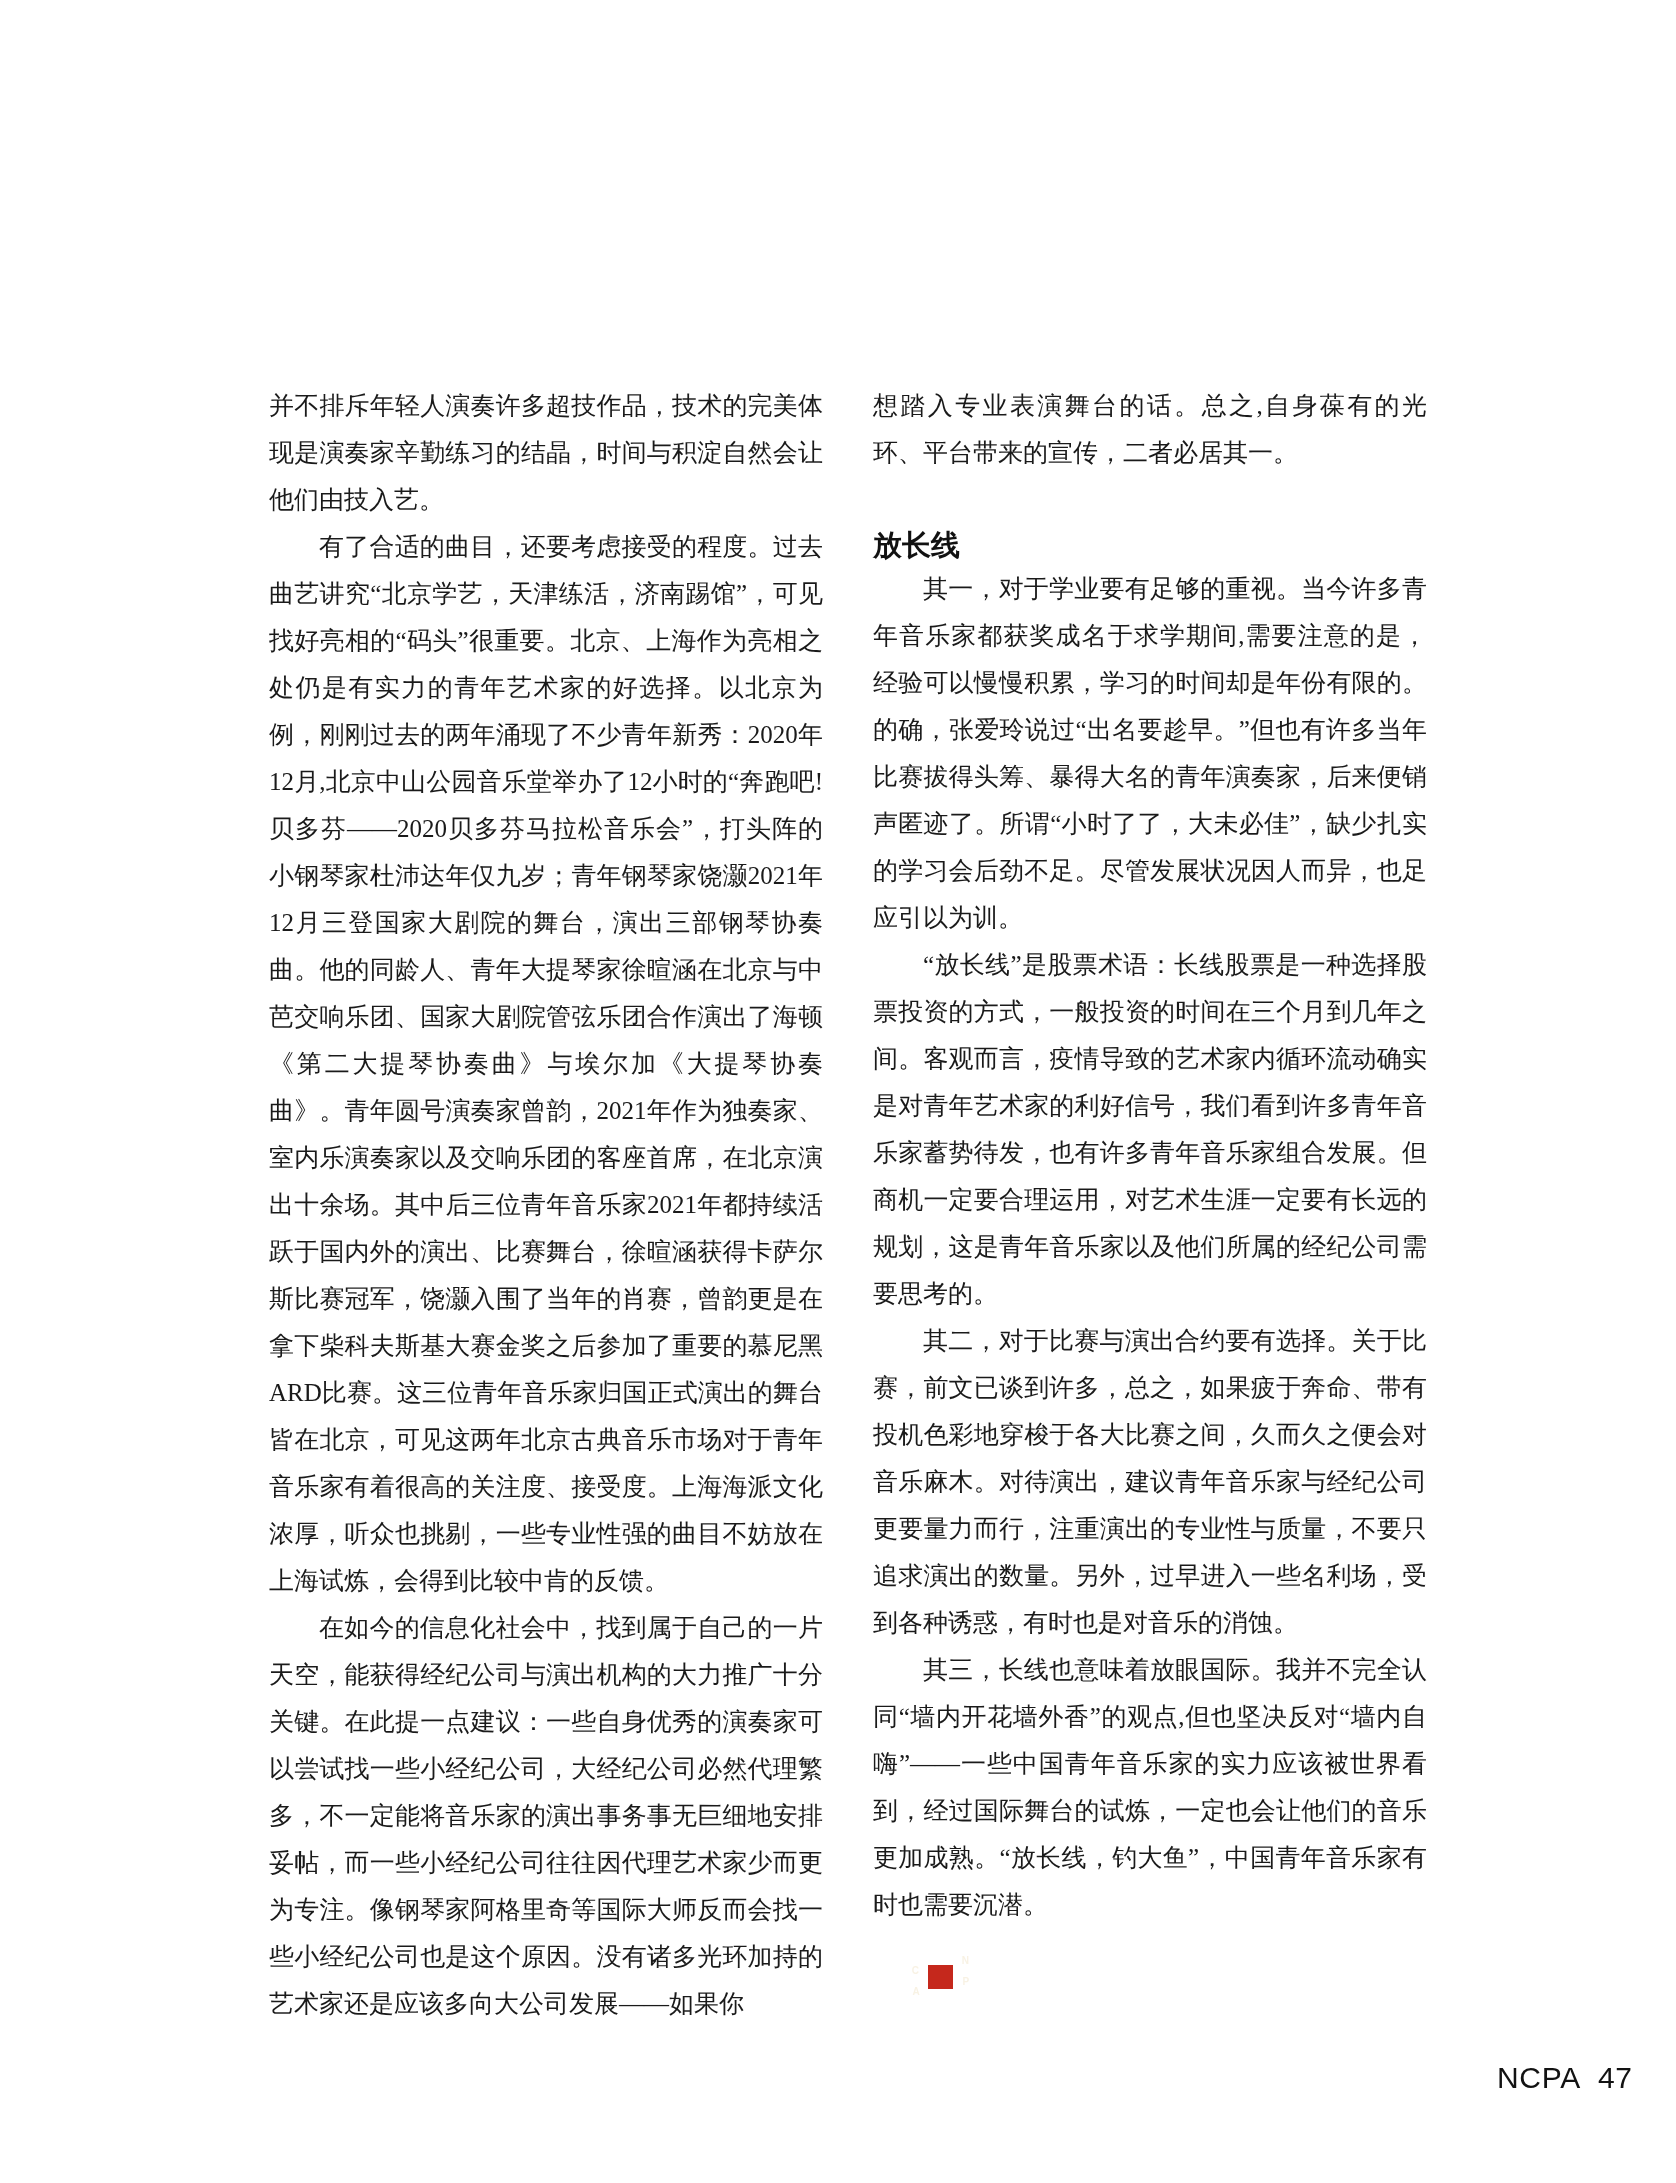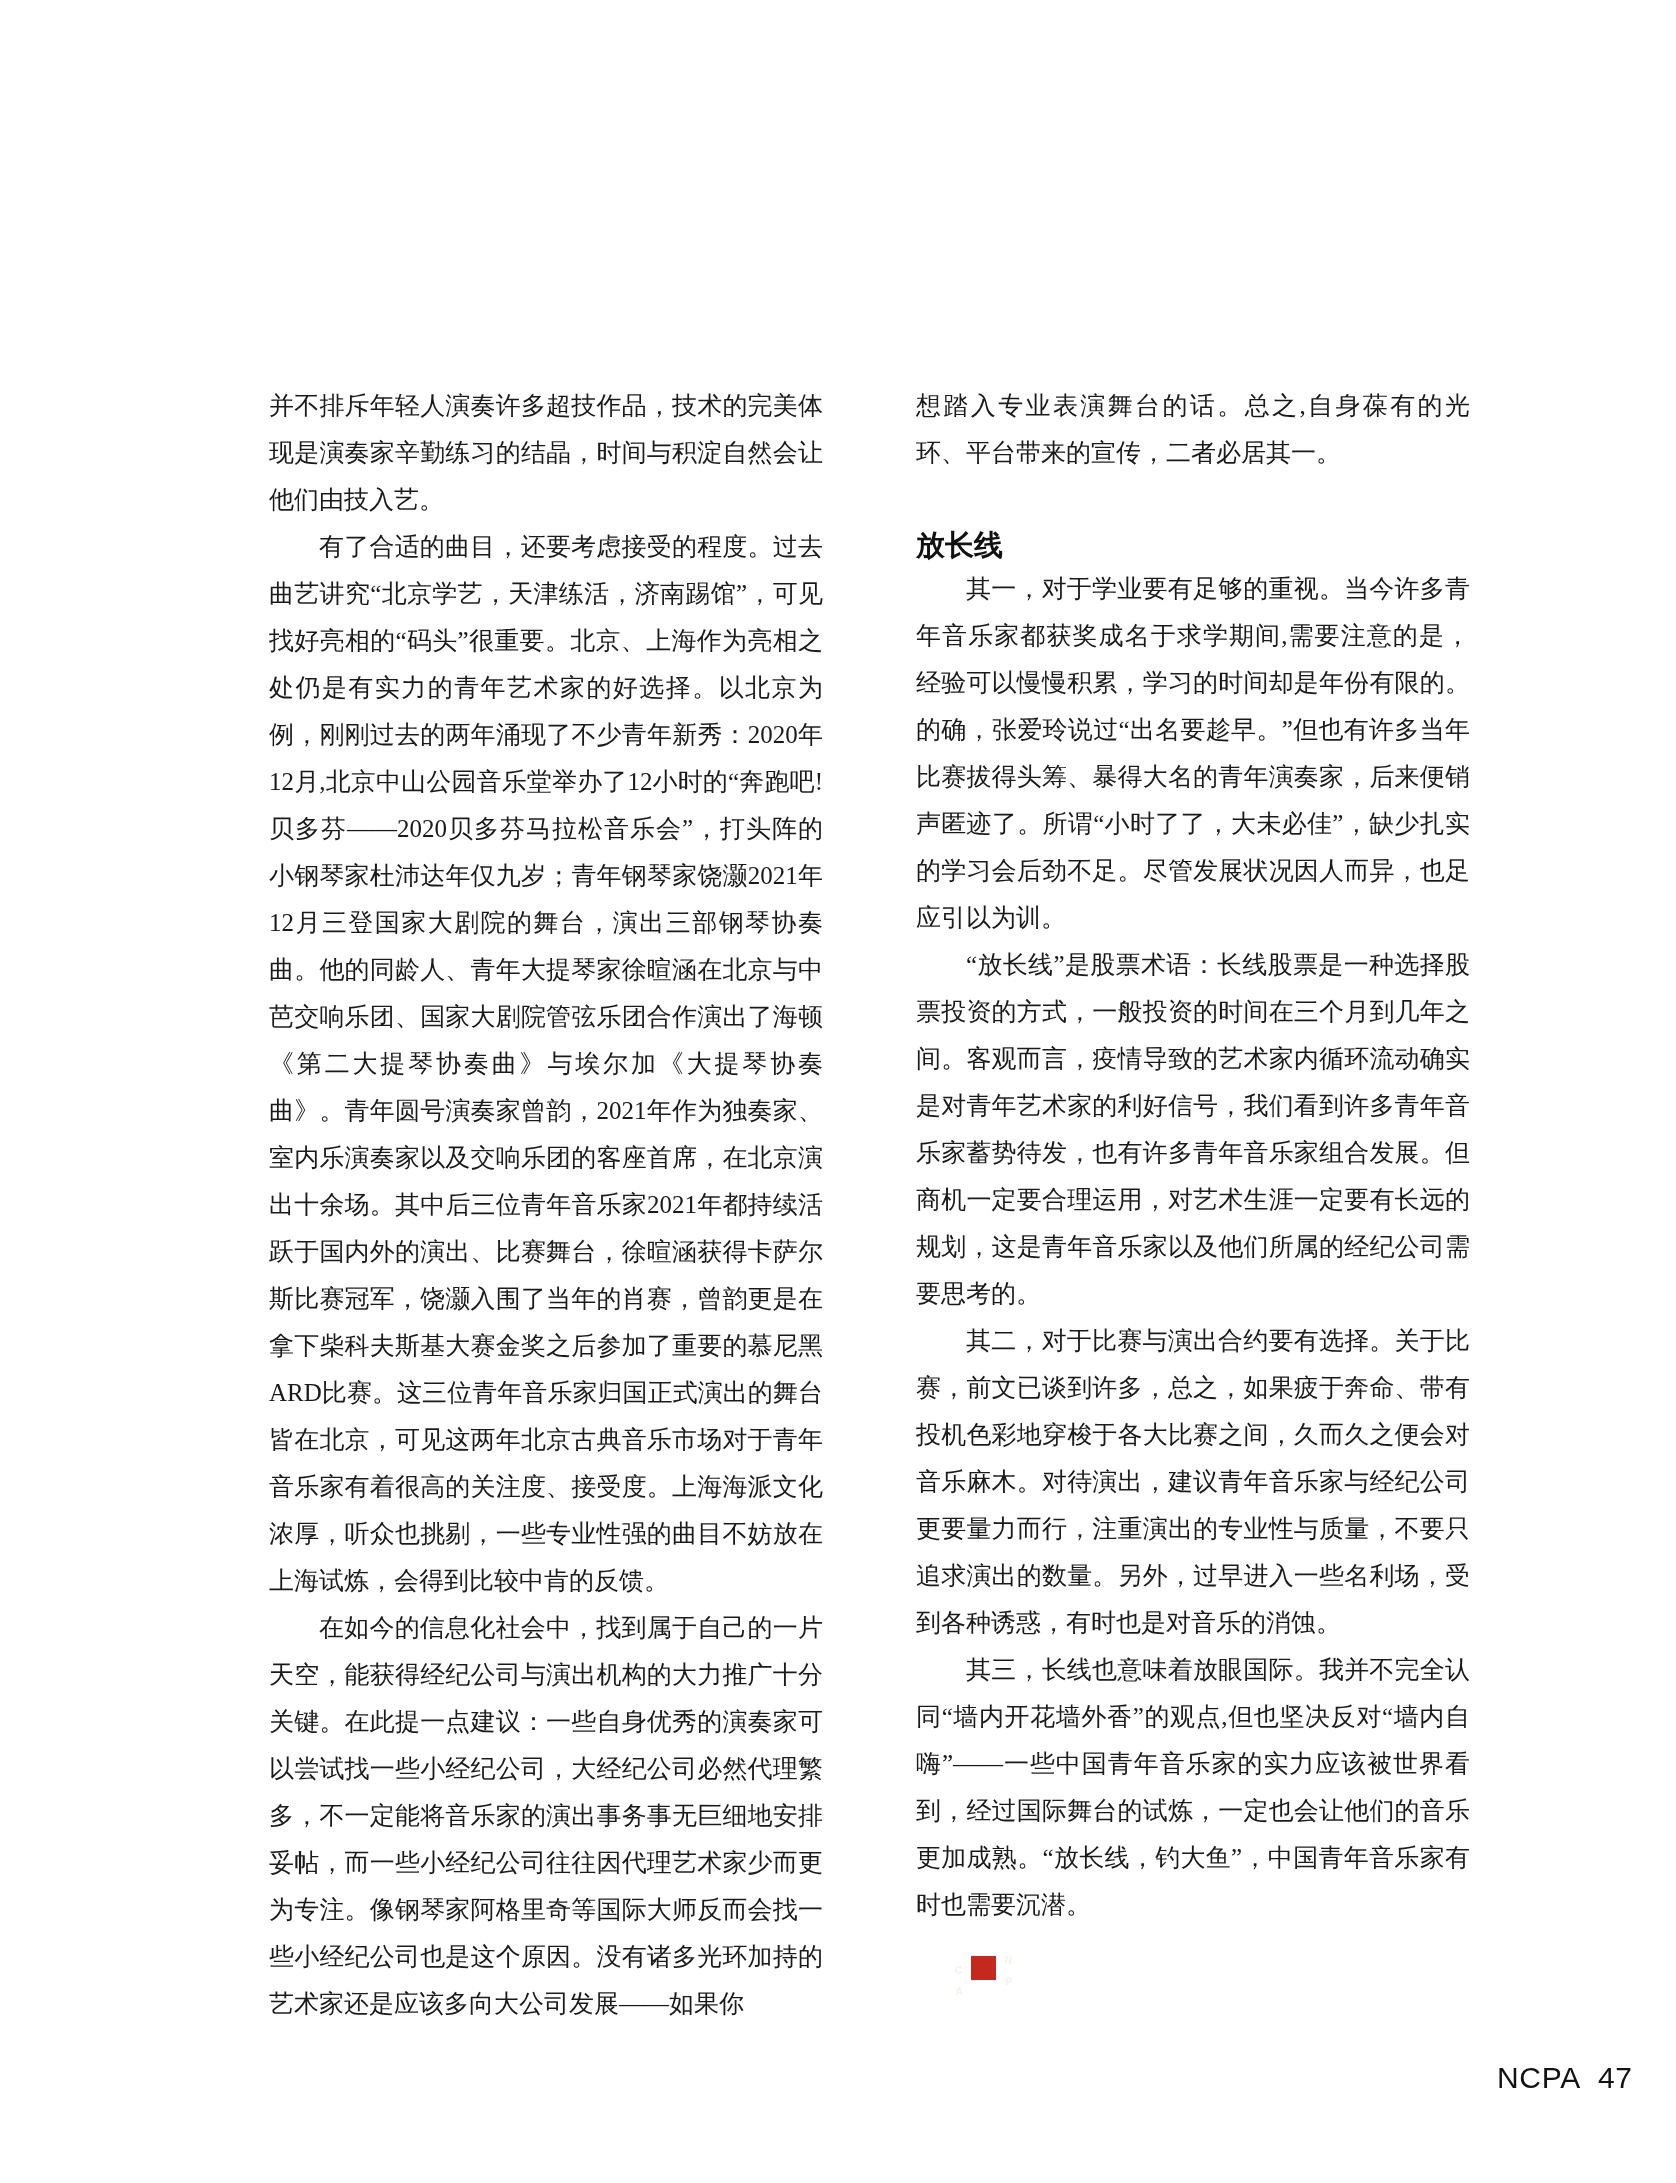--- a/index.html
+++ b/index.html
@@ -21,37 +21,37 @@
     width: 554px;
     font-family: "Liberation Serif", serif;
     font-size: 25px;
     line-height: 47px;
     color: #1a1a1a;
     text-align: justify;
     text-align-last: left;
     word-break: break-all;
   }
   .col-left { left: 269px; }
-  .col-right { left: 916px; }
+  .col-right { left: 873px; }
   .para { margin: 0; padding: 0; }
   .para.indent { text-indent: 50px; }
   .heading {
     margin: 53px 0 2.6px 0;
     font-family: "Liberation Sans", sans-serif;
     font-size: 29px;
     line-height: 33px;
     font-weight: bold;
     color: #111111;
     text-indent: 0;
     text-align: center;
   }
   .seal {
     display: inline-flex;
     flex-direction: column;
-    justify-content: space-between;
+    justify-content: center;
     align-items: center;
     width: 24.4px;
     height: 24.4px;
     background: #c5281c;
     color: #f8f2e4;
     font-family: "Liberation Sans", sans-serif;
     font-weight: bold;
     font-size: 10px;
     line-height: 10.6px;
     margin-left: 5.3px;

